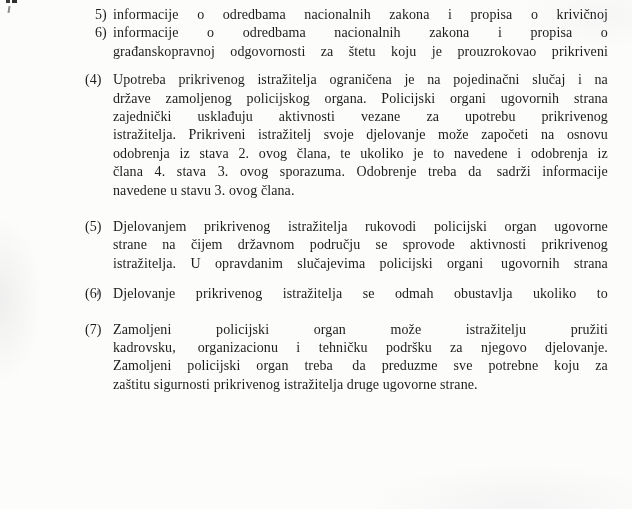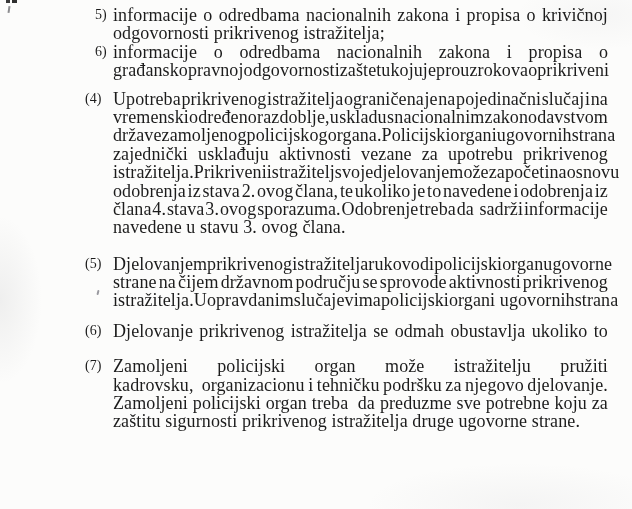--- a/index.html
+++ b/index.html
@@ -36,21 +36,21 @@
     flex: none;
     box-sizing: border-box;
     font-size: 14px;
     line-height: 18.4px;
   }
   .item.plainnum .marker { padding-left: 10px; }
   .item .lines { width: 495px; flex: none; }
   .line {
     height: 18.4px;
     line-height: 18.4px;
-    font-size: 18px;
+    font-size: 14px;
     white-space: nowrap;
     letter-spacing: 0.1px;
   }
   .line.j {
     display: flex;
     justify-content: space-between;
   }
   .line.j span { white-space: pre; }
   
   .item.gap-0 { margin-top: 0; }
@@ -81,21 +81,20 @@
             <span>informacije</span>
             <span>o</span>
             <span>odredbama</span>
             <span>nacionalnih</span>
             <span>zakona</span>
             <span>i</span>
             <span>propisa</span>
             <span>o</span>
             <span>krivičnoj</span>
           </div>
-          <div class="line">odgovornosti prikrivenog istražitelja;</div>
         </div>
       </div>
       <div class="item gap-0 plainnum">
         <div class="marker">6)</div>
         <div class="lines">
           <div class="line j">
             <span>informacije</span>
             <span>o</span>
             <span>odredbama</span>
             <span>nacionalnih</span>
@@ -123,30 +122,20 @@
             <span>Upotreba</span>
             <span>prikrivenog</span>
             <span>istražitelja</span>
             <span>ograničena</span>
             <span>je</span>
             <span>na</span>
             <span>pojedinačni</span>
             <span>slučaj</span>
             <span>i</span>
             <span>na</span>
-          </div>
-          <div class="line j">
-            <span>vremenski</span>
-            <span>određeno</span>
-            <span>razdoblje,</span>
-            <span>u</span>
-            <span>skladu</span>
-            <span>s</span>
-            <span>nacionalnim</span>
-            <span>zakonodavstvom</span>
           </div>
           <div class="line j">
             <span>države</span>
             <span>zamoljenog</span>
             <span>policijskog</span>
             <span>organa.</span>
             <span>Policijski</span>
             <span>organi</span>
             <span>ugovornih</span>
             <span>strana</span>

